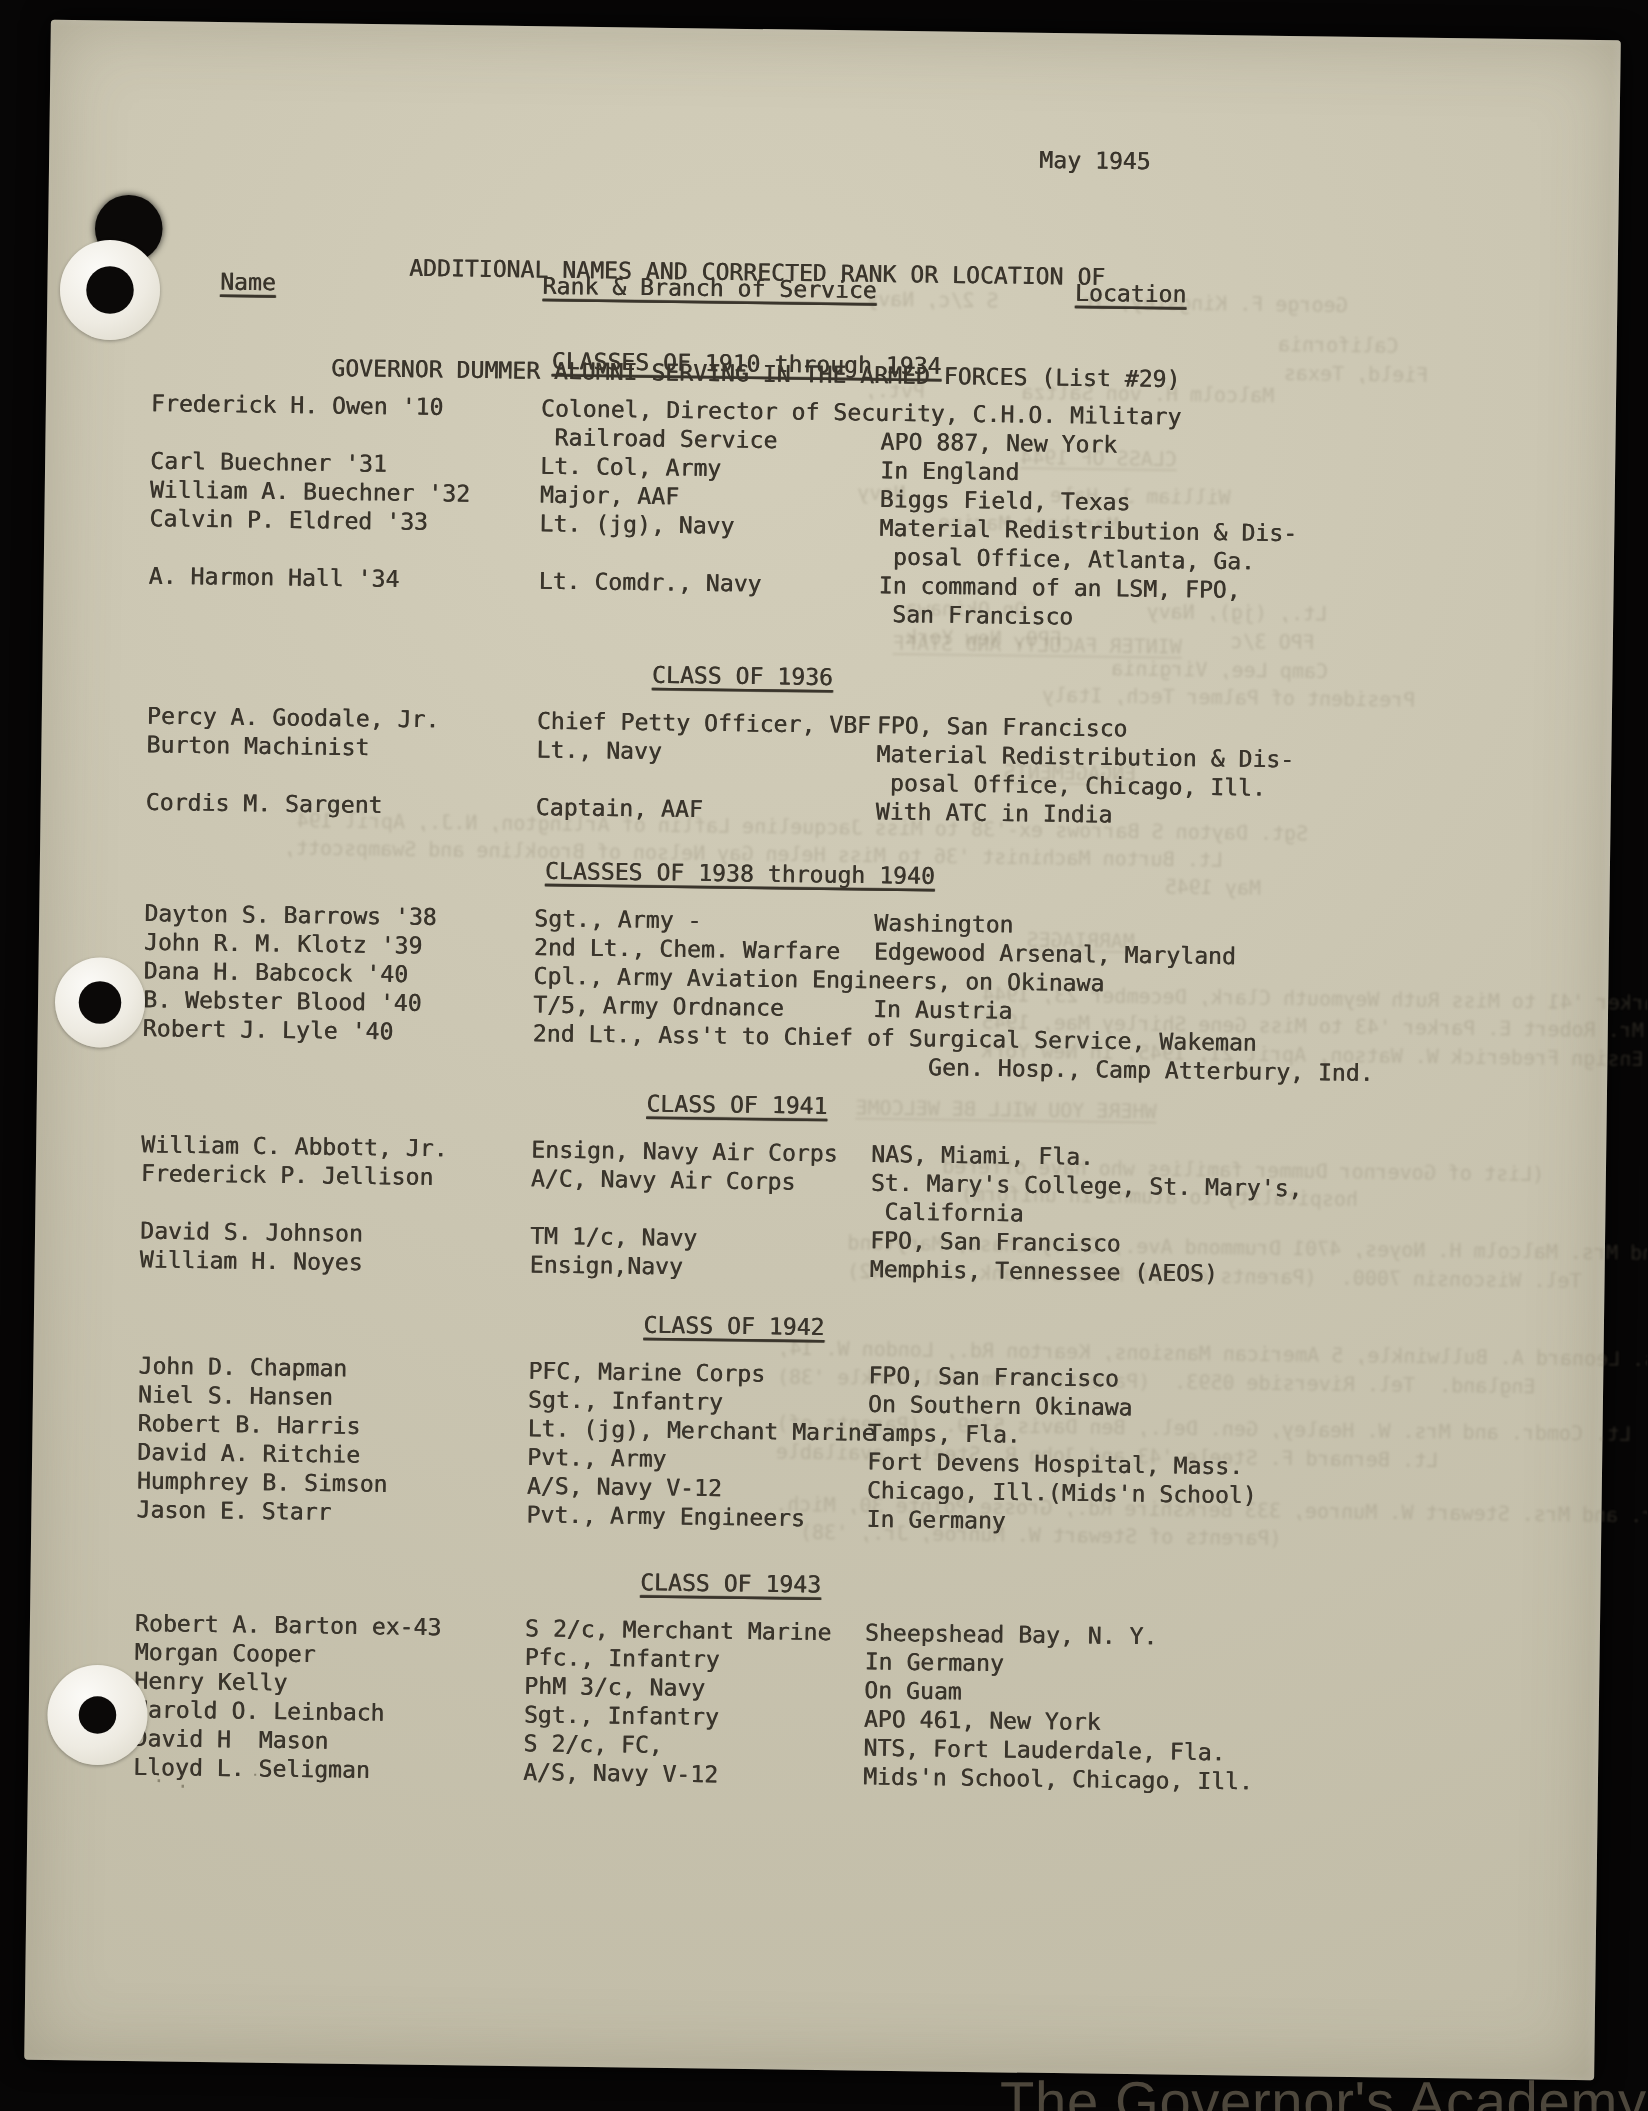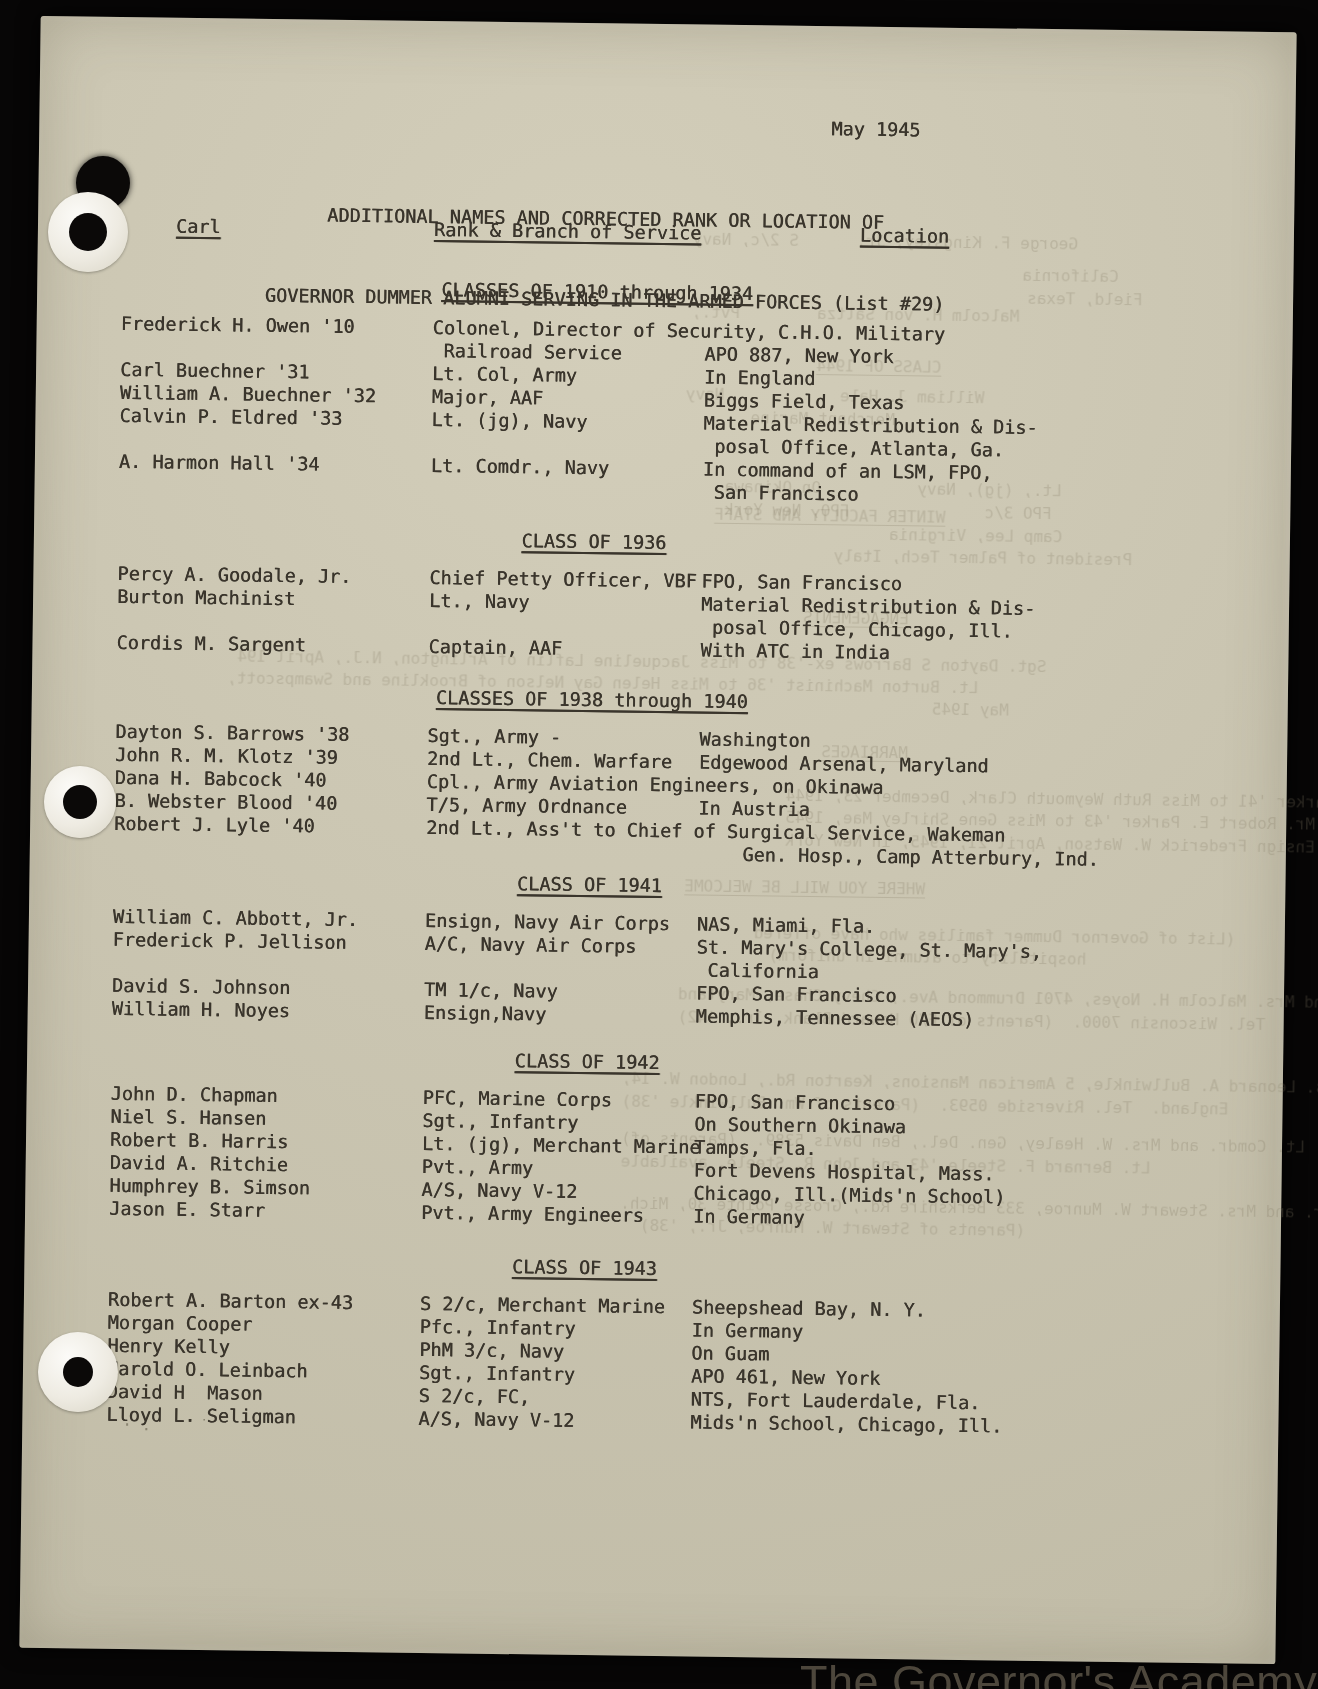--- a/index.html
+++ b/index.html
@@ -90,21 +90,21 @@
       </div>
 
     <div class="date-line ink">May 1945</div>
 
     <div class="title-block ink">
       <div>ADDITIONAL NAMES AND CORRECTED RANK OR LOCATION OF</div>
       <div>GOVERNOR DUMMER ALUMNI SERVING IN THE ARMED FORCES (List #29)</div>
     </div>
 
     <div class="col-heads ink">
-      <span class="ch-name">Carl</span>
+      <span class="ch-name">Name</span>
       <span class="ch-rank">Rank &amp; Branch of Service</span>
       <span class="ch-loc">Location</span>
     </div>
 
     <div class="sections" id="sections">
         <div class="section">
           <div class="sec-heading"><u>CLASSES OF 1910 through 1934</u></div>
           <div class="rows">
             <div class="row">
               <span class="cell c-name">Frederick H. Owen '10</span>

